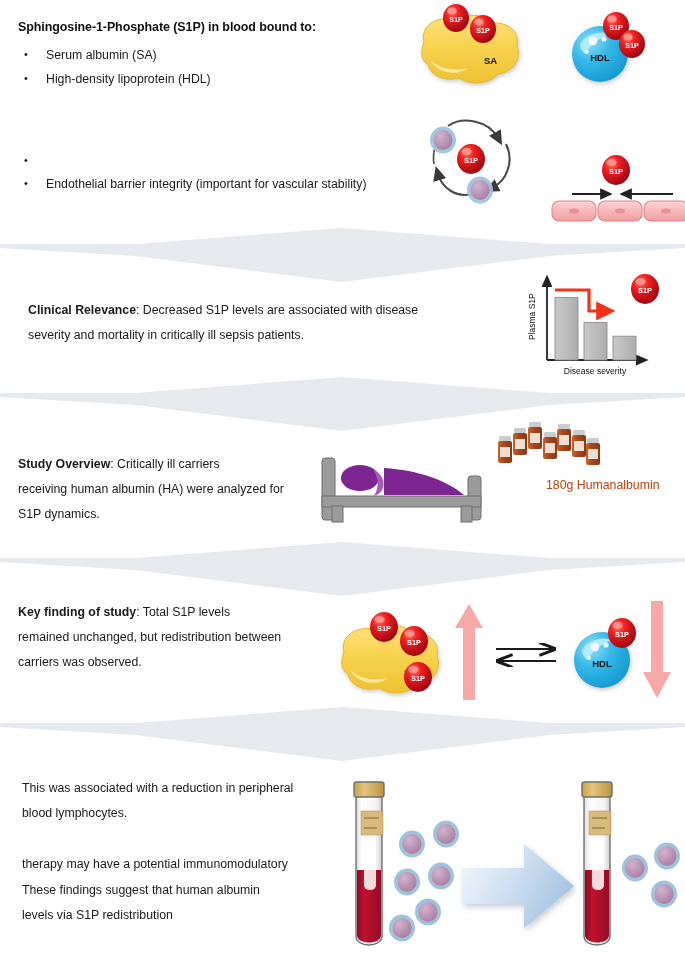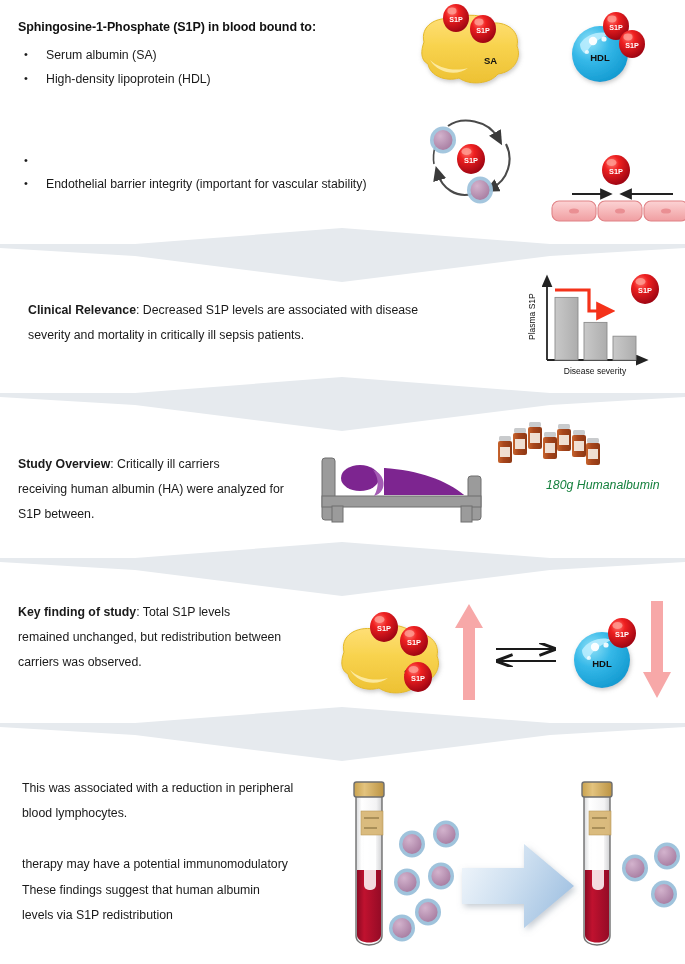--- a/index.html
+++ b/index.html
@@ -246,21 +246,21 @@
     <svg width="685" height="62" viewBox="0 0 685 62" preserveAspectRatio="none">
       <path d="M0,18 L135,18 L342,2 L550,18 L685,18 L685,22 L550,30 L342,56 L135,30 L0,22 Z" fill="#e6eaee"></path>
     </svg>
   </div>
 
   <div class="abs" style="left:18px;top:452px;width:330px;">
     <div class="para">
       <b>Study Overview</b><span>: Critically ill carriers</span>
     </div>
     <div class="para">receiving human albumin (HA) were analyzed for</div>
-    <div class="para">S1P between.</div>
+    <div class="para">S1P dynamics.</div>
   </div>
 
   <div class="abs" style="left:318px;top:448px;">
     <svg width="190" height="90" viewBox="0 0 190 90">
 
       <rect x="4" y="10" width="13" height="62" rx="3" fill="#9b9b9b" stroke="#6f6f6f" stroke-width="1"></rect>
       <rect x="150" y="28" width="13" height="44" rx="3" fill="#9b9b9b" stroke="#6f6f6f" stroke-width="1"></rect>
       <rect x="4" y="48" width="159" height="11" fill="#9b9b9b" stroke="#6f6f6f" stroke-width="1"></rect>
       <rect x="14" y="58" width="11" height="16" fill="#9b9b9b" stroke="#6f6f6f" stroke-width="1"></rect>
       <rect x="143" y="58" width="11" height="16" fill="#9b9b9b" stroke="#6f6f6f" stroke-width="1"></rect>
@@ -328,21 +328,21 @@
       <g>
           <g transform="translate(88,20)">
         <rect x="2" y="0" width="12" height="5" rx="1.5" fill="#c9cbcd"></rect>
         <rect x="1" y="5" width="14" height="22" rx="2" fill="url(#vialG)"></rect>
         <rect x="3" y="11" width="10" height="10" fill="#f5ece2" opacity="0.92"></rect>
       </g>
         </g>
     </svg>
   </div>
 
-  <div class="abs" style="left:546px;top:478px;font-size:12.3px;color:#15803d;white-space:nowrap;font-style:italic;">180g Humanalbumin</div>
+  <div class="abs" style="left:546px;top:478px;font-size:12.3px;color:#c2410c;white-space:nowrap;">180g Humanalbumin</div>
 
   <div class="divider" style="top:540px;">
     <svg width="685" height="62" viewBox="0 0 685 62" preserveAspectRatio="none">
       <path d="M0,18 L135,18 L342,2 L550,18 L685,18 L685,22 L550,30 L342,56 L135,30 L0,22 Z" fill="#e6eaee"></path>
     </svg>
   </div>
 
   <div class="abs" style="left:18px;top:600px;width:320px;">
     <div class="para">
       <b>Key finding of study</b><span>: Total S1P levels</span>

